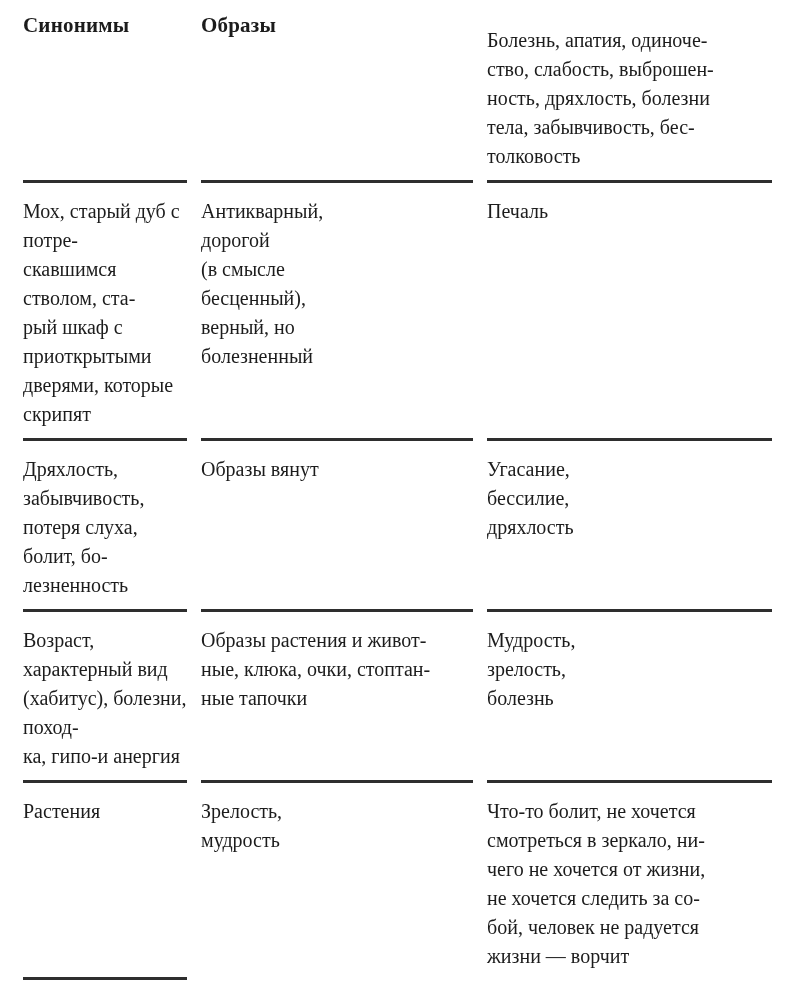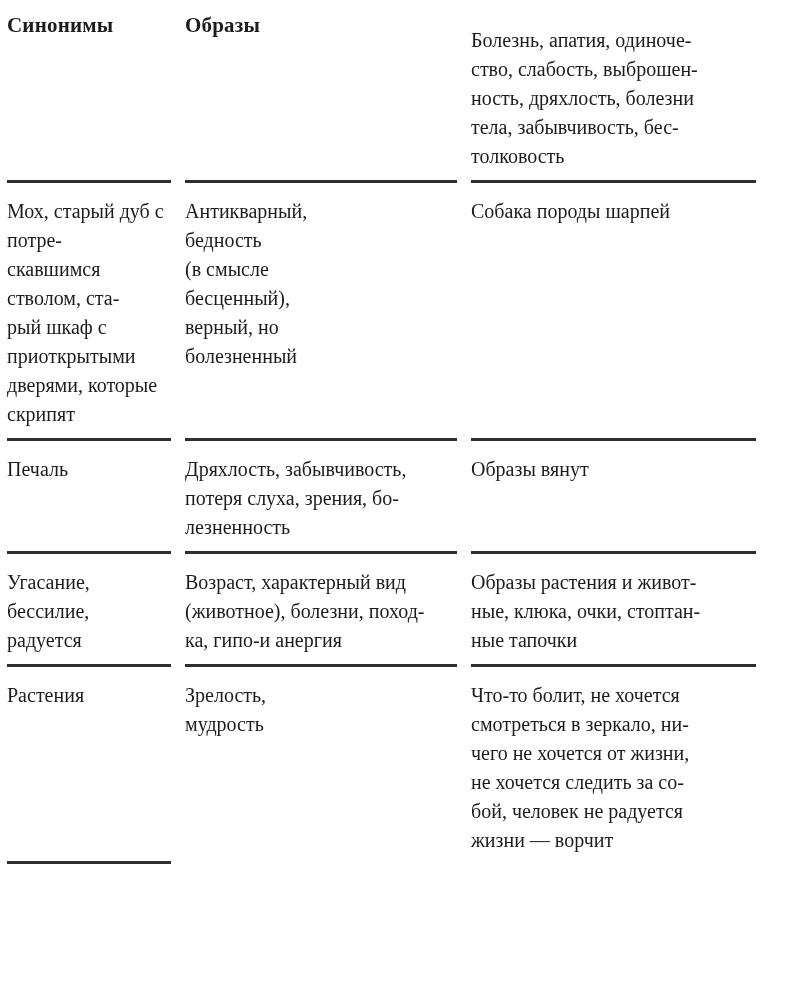--- a/index.html
+++ b/index.html
@@ -11,21 +11,21 @@
     width: 790px;
     height: 988px;
     font-family: "Liberation Serif", "DejaVu Serif", serif;
     color: #1c1c1c;
     overflow: hidden;
   }
   .page {
     box-sizing: border-box;
     width: 790px;
     height: 988px;
-    padding: 12px 23px 0 7px;
+    padding: 12px 23px 0 23px;
   }
   .table {
     display: grid;
     grid-template-columns: 164px 272px 285px;
     column-gap: 14px;
     align-items: stretch;
   }
   .th {
     font-weight: bold;
     font-size: 21px;
@@ -58,43 +58,45 @@
 ство, слабость, выброшен-
 ность, дряхлость, болезни
 тела, забывчивость, бес-
 толковость</div>
     <div class="td">Мох, старый дуб с потре-
 скавшимся стволом, ста-
 рый шкаф с приоткрытыми
 дверями, которые скрипят</div>
 
     <div class="td">Антикварный,
-бедность
+дорогой
 (в смысле
 бесценный),
 верный, но
 болезненный</div>
-    <div class="td">Собака породы шарпей</div>
 
     <div class="td">Печаль</div>
     <div class="td">Дряхлость, забывчивость,
-потеря слуха, зрения, бо-
+потеря слуха, болит, бо-
 лезненность</div>
     <div class="td">Образы вянут</div>
 
     <div class="td">Угасание,
 бессилие,
-радуется</div>
+дряхлость</div>
     <div class="td">Возраст, характерный вид
-(животное), болезни, поход-
+(хабитус), болезни, поход-
 ка, гипо-и анергия</div>
     <div class="td">Образы растения и живот-
 ные, клюка, очки, стоптан-
 ные тапочки</div>
 
+    <div class="td">Мудрость,
+зрелость,
+болезнь</div>
     <div class="td">Растения</div>
 
     <div class="td no-rule">Зрелость,
 мудрость</div>
     <div class="td no-rule">Что-то болит, не хочется
 смотреться в зеркало, ни-
 чего не хочется от жизни,
 не хочется следить за со-
 бой, человек не радуется
 жизни — ворчит</div>

